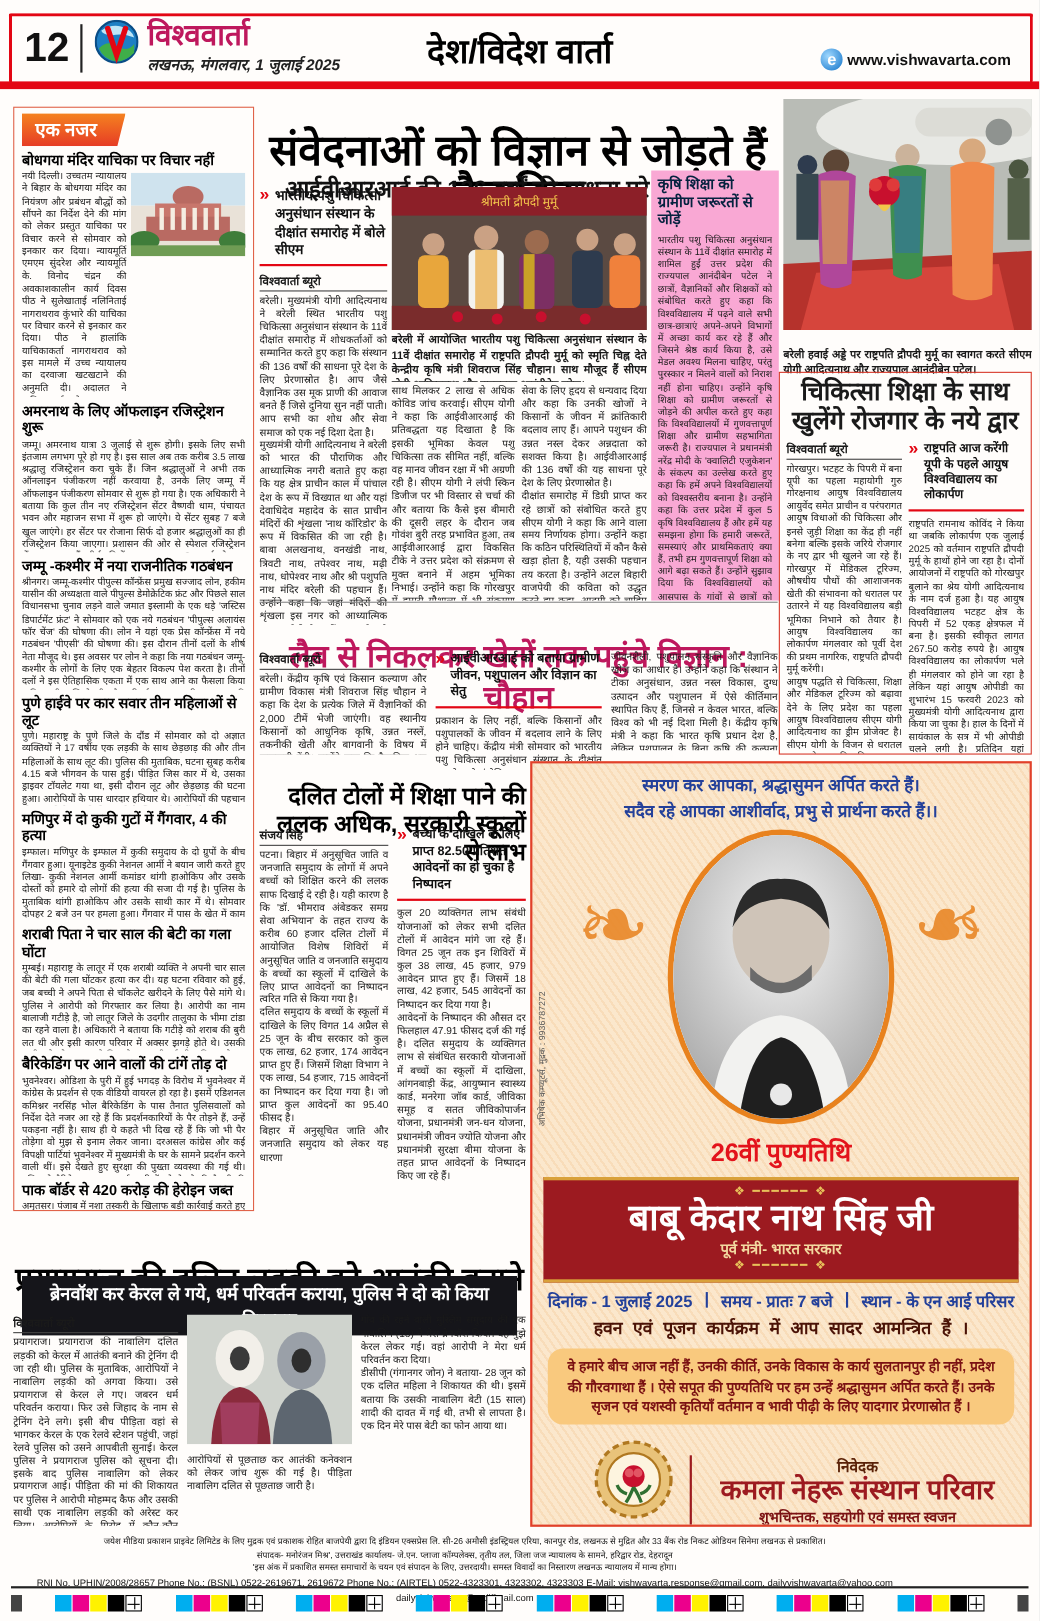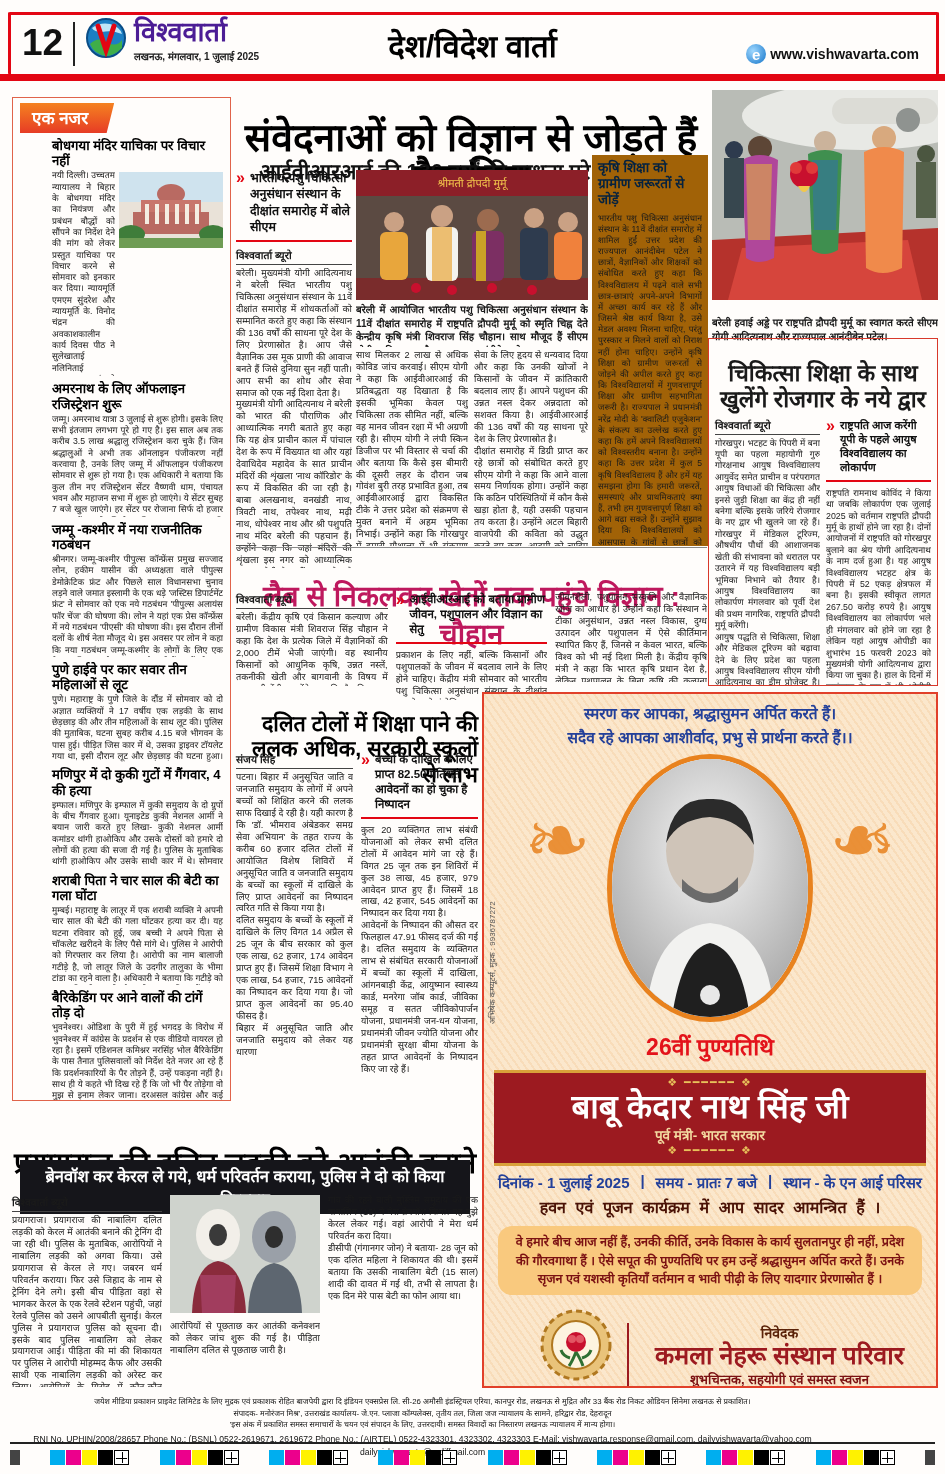--- a/index.html
+++ b/index.html
@@ -6,65 +6,65 @@
   .page{position:relative;width:945px;height:1474px;background:#fffdfb;margin:0 auto;
         font-family:"Liberation Sans","DejaVu Sans",sans-serif;color:#1a1a1a;overflow:hidden;}
   
   .mast-frame{position:absolute;left:8px;top:12px;width:925px;height:60px;
               border:3px solid #e30613;border-bottom:none;border-radius:2px;}
   .mast-bar{position:absolute;left:0px;top:74px;width:945px;height:7px;background:#e30613;}
   .page-num{position:absolute;left:22px;top:22px;font-size:37px;font-weight:bold;color:#111;}
   .mast-div{position:absolute;left:73px;top:22px;width:2px;height:44px;background:#222;}
   .logo-wrap{position:absolute;left:86px;top:18px;display:flex;gap:8px;align-items:flex-start;}
   .logo-globe{width:40px;height:40px;}
-  .logo-text{font-size:27px;font-weight:bold;color:#4c1d95;line-height:1.05;}
-  .logo-sub{font-size:10px;font-weight:bold;color:#222;margin-top:3px;}
+  .logo-text{font-size:27px;font-weight:bold;color:#be185d;line-height:1.05;}
+  .logo-sub{font-size:14px;font-weight:bold;color:#222;margin-top:3px;font-style:italic;}
   .section-title{position:absolute;left:0;top:24px;width:945px;text-align:center;
                  font-size:31px;font-weight:bold;color:#000;}
   .web-wrap{position:absolute;right:26px;top:44px;display:flex;align-items:center;gap:4px;}
   .e-icon{width:20px;height:20px;border-radius:50%;background:radial-gradient(circle at 35% 35%,#9fd8ff,#1273c8);
           color:#fff;font-weight:bold;font-size:15px;display:flex;align-items:center;justify-content:center;}
   .web-url{font-size:14px;font-weight:bold;color:#111;}
   
   .hl{font-weight:bold;color:#000;}
   .body-txt{font-size:9.2px;line-height:1.3;text-align:justify;white-space:pre-line;overflow:hidden;}
   .byline{font-size:10.5px;font-weight:bold;border-bottom:1px solid #444;padding-bottom:2px;margin-bottom:3px;}
   .kicker{display:flex;gap:5px;font-size:12.5px;font-weight:bold;line-height:1.3;color:#111;}
   .kick-arrow{color:#e30613;font-size:16px;line-height:1;font-weight:bold;}
   .kick-rule{height:2px;background:#e30613;margin:5px 0 6px 0;}
   .caption{font-size:10px;font-weight:bold;line-height:1.35;text-align:justify;}
   
   .ek-box{position:absolute;left:12px;top:97px;width:219px;height:1004px;
           border:1.5px solid #e0634a;background:#fffdfb;overflow:hidden;padding:5px 7px;box-sizing:border-box;}
   .ek-title{display:inline-block;background:linear-gradient(180deg,#f58220,#e63c25);color:#fff;
             font-size:17px;font-weight:bold;padding:3px 26px 4px 12px;
             clip-path:polygon(0 0,100% 0,92% 100%,0 100%);margin-bottom:4px;}
-  .brief{margin-bottom:5px;margin-left:32px;}
+  .brief{margin-bottom:5px;}
   .brief h3{margin:1px 0 2px 0;font-size:13.2px;line-height:1.15;color:#000;}
   .brief .body-txt{font-size:8.7px;}
   .sc-photo{float:right;width:104px;height:76px;margin:2px 0 2px 4px;}
   
   .lead-hl{position:absolute;left:236px;top:92px;width:470px;text-align:center;
            font-size:39px;font-weight:bold;line-height:1.02;color:#000;}
   .lead-sub{position:absolute;left:236px;top:138px;width:470px;text-align:center;
             font-size:21.5px;font-weight:bold;color:#111;}
   .lead-col1{position:absolute;left:236px;top:170px;width:116px;height:375px;}
   .lead-photo{position:absolute;left:356px;top:170px;width:232px;height:130px;}
   .lead-cap{position:absolute;left:356px;top:303px;width:232px;height:44px;}
   .lead-col2{position:absolute;left:356px;top:350px;width:112px;height:196px;}
   .lead-col3{position:absolute;left:474px;top:350px;width:114px;height:196px;}
   .krishi{position:absolute;left:592px;top:155px;width:116px;height:391px;
-          background:#a16207;padding:5px 6px;box-sizing:border-box;overflow:hidden;}
+          background:#f9a8d4;padding:5px 6px;box-sizing:border-box;overflow:hidden;}
   .krishi h3{margin:0 0 4px 0;font-size:13.5px;line-height:1.2;color:#05223f;}
   .krishi .body-txt{font-size:8.6px;}
   
   .airport-photo{position:absolute;left:712px;top:90px;width:226px;height:210px;}
   .airport-cap{position:absolute;left:712px;top:302px;width:226px;height:32px;margin-top:14px;}
   .chikitsa{position:absolute;left:708px;top:338px;width:230px;height:348px;
-            border:1.5px solid #d8382a;padding:20px 6px;box-sizing:border-box;overflow:hidden;}
+            border:1.5px solid #d8382a;padding:3px 6px;box-sizing:border-box;overflow:hidden;}
   .chik-hl{text-align:center;font-size:23px;font-weight:bold;line-height:1.12;margin:2px 0 5px 0;}
   .chik-cols{display:flex;gap:6px;}
   .chik-cols>div{width:50%;}
   
   .lab-rule{position:absolute;left:236px;top:547px;width:471px;height:1px;background:#888;}
   .lab-hl{position:absolute;left:236px;top:552px;width:471px;text-align:center;
           font-size:28.5px;font-weight:bold;color:#be185d;}
   .lab-cols{position:absolute;left:236px;top:592px;width:471px;height:92px;display:flex;gap:8px;}
   .lab-cols>div{flex:1;}
   .lab-kick .kicker{font-size:11.5px;}

